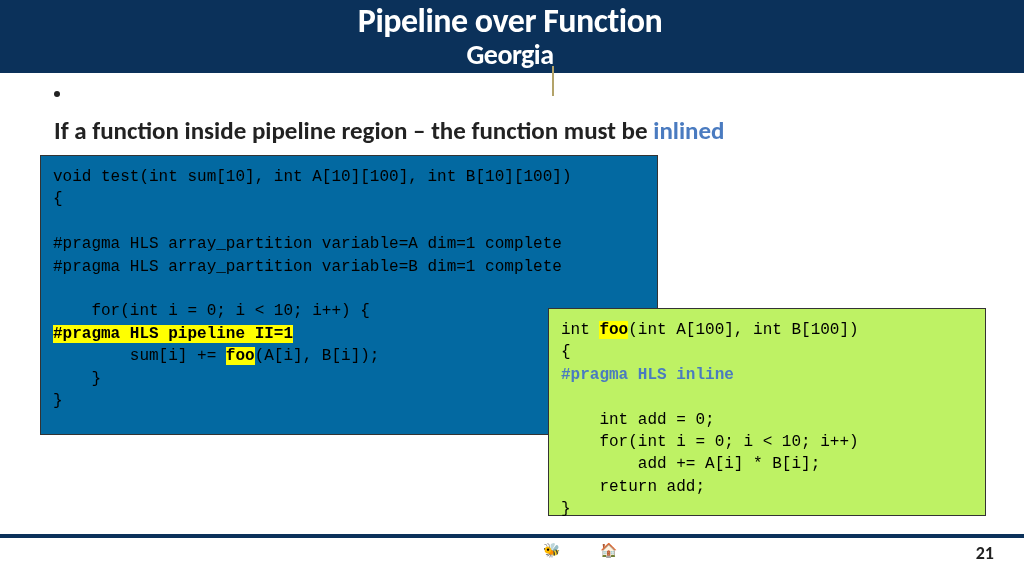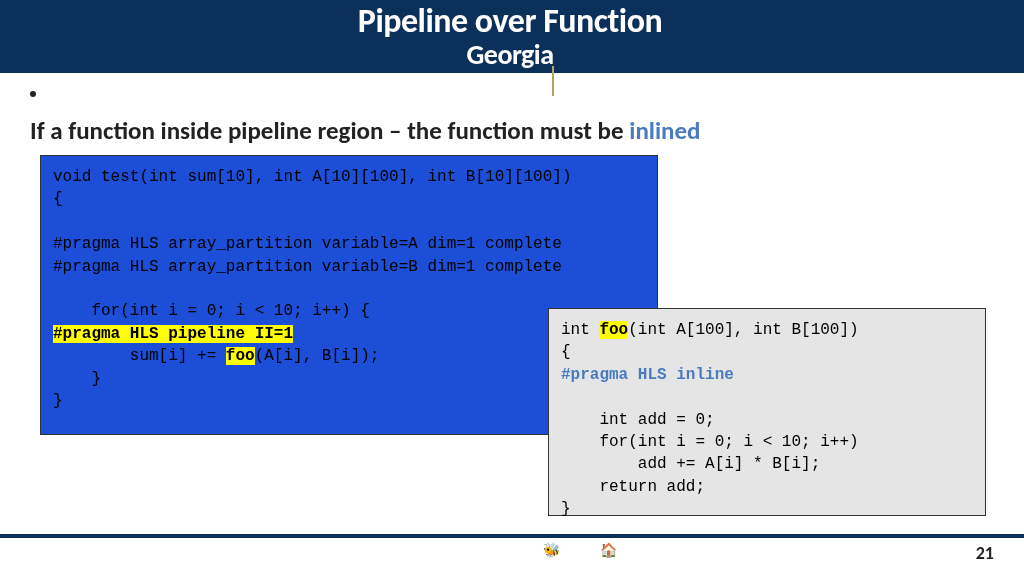--- a/index.html
+++ b/index.html
@@ -45,21 +45,21 @@
     display: inline-block;
     width: 2px;
     height: 30px;
     background: #b3a369;
     vertical-align: middle;
     margin-left: 2px;
     position: relative;
     top: -8px;
   }
   .content {
-    padding: 22px 40px 0 24px;
+    padding: 22px 40px 0 48px;
   }
   .bullet-line {
     display: flex;
     align-items: baseline;
     gap: 14px;
     font-size: 25px;
     font-weight: 700;
     color: #222222;
   }
   .bullet-dot {
@@ -71,40 +71,40 @@
     top: -4px;
     flex-shrink: 0;
     margin-left: 6px;
   }
   .accent-word {
     color: #4a7bc0;
   }
   .code-box {
     position: absolute;
     border: 1px solid #333;
-    background: #1d4ed8;
+    background: #0369a1;
     font-family: Consolas, "Courier New", monospace;
     font-size: 16px;
     line-height: 1.4;
     color: #000;
     padding: 10px 12px;
     white-space: pre;
   }
   .box1 {
     left: 40px;
     top: 155px;
     width: 618px;
     height: 280px;
   }
   .box2 {
     left: 548px;
     top: 308px;
     width: 438px;
     height: 208px;
-    background: #e5e5e5;
+    background: #bef264;
   }
   .hl {
     background: #ffff00;
   }
   .blue-code {
     color: #4a7bc0;
     font-weight: 700;
   }
   .bold { font-weight: 700; }
   .footer-rule {

